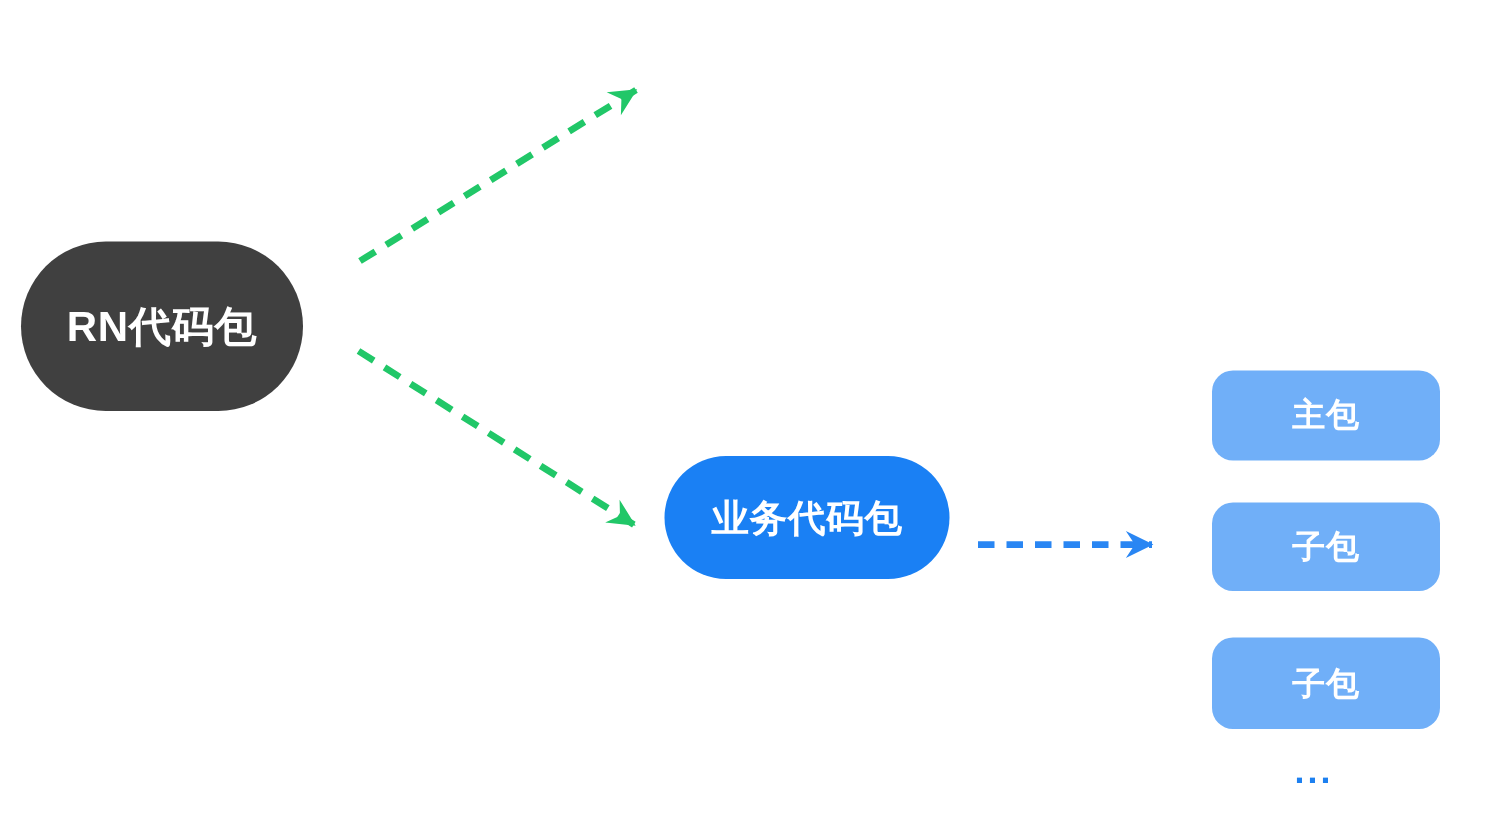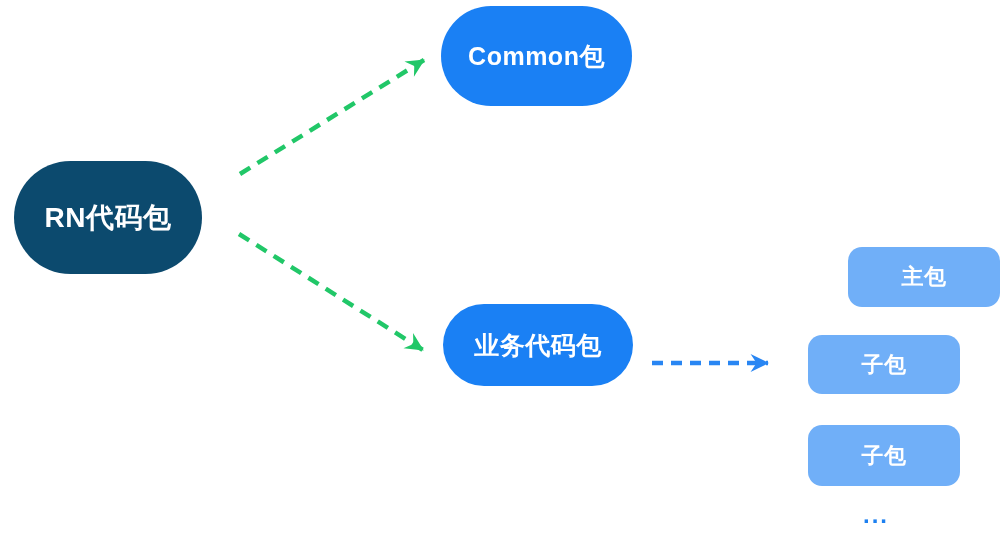--- a/index.html
+++ b/index.html
@@ -67,33 +67,30 @@
       </marker>
     </defs>
 
     <line x1="240" y1="174" x2="424" y2="60" stroke-width="4.5" stroke-dasharray="12 8.5" marker-end="url(#ah-green)" stroke="#21C768"></line>
 
     <line x1="239" y1="234" x2="423" y2="350" stroke-width="4.5" stroke-dasharray="12 8.5" marker-end="url(#ah-green)" stroke="#21C768"></line>
 
     <line x1="652" y1="363" x2="768" y2="363" stroke-width="4.5" stroke-dasharray="11 8" marker-end="url(#ah-blue)" stroke="#2986F3"></line>
   </svg>
 
-  <div class="node pill node-rn" style="background-color: #0c4a6e;">
+  <div class="node pill node-rn" style="background-color: #404040;">
     <span>RN代码包</span>
   </div>
 
-  <div class="node pill node-common" style="background-color: rgb(26, 128, 244);">
-    <span>Common包</span>
-  </div>
 
   <div class="node pill node-business" style="background-color: rgb(26, 128, 244);">
     <span>业务代码包</span>
   </div>
 
-  <div class="node box node-main" style="background-color: rgb(112, 175, 248); margin-left: 40px;">
+  <div class="node box node-main" style="background-color: rgb(112, 175, 248);">
     <span>主包</span>
   </div>
 
   <div class="node box node-sub1" style="background-color: rgb(112, 175, 248);">
     <span>子包</span>
   </div>
 
   <div class="node box node-sub2" style="background-color: rgb(112, 175, 248);">
     <span>子包</span>
   </div>

